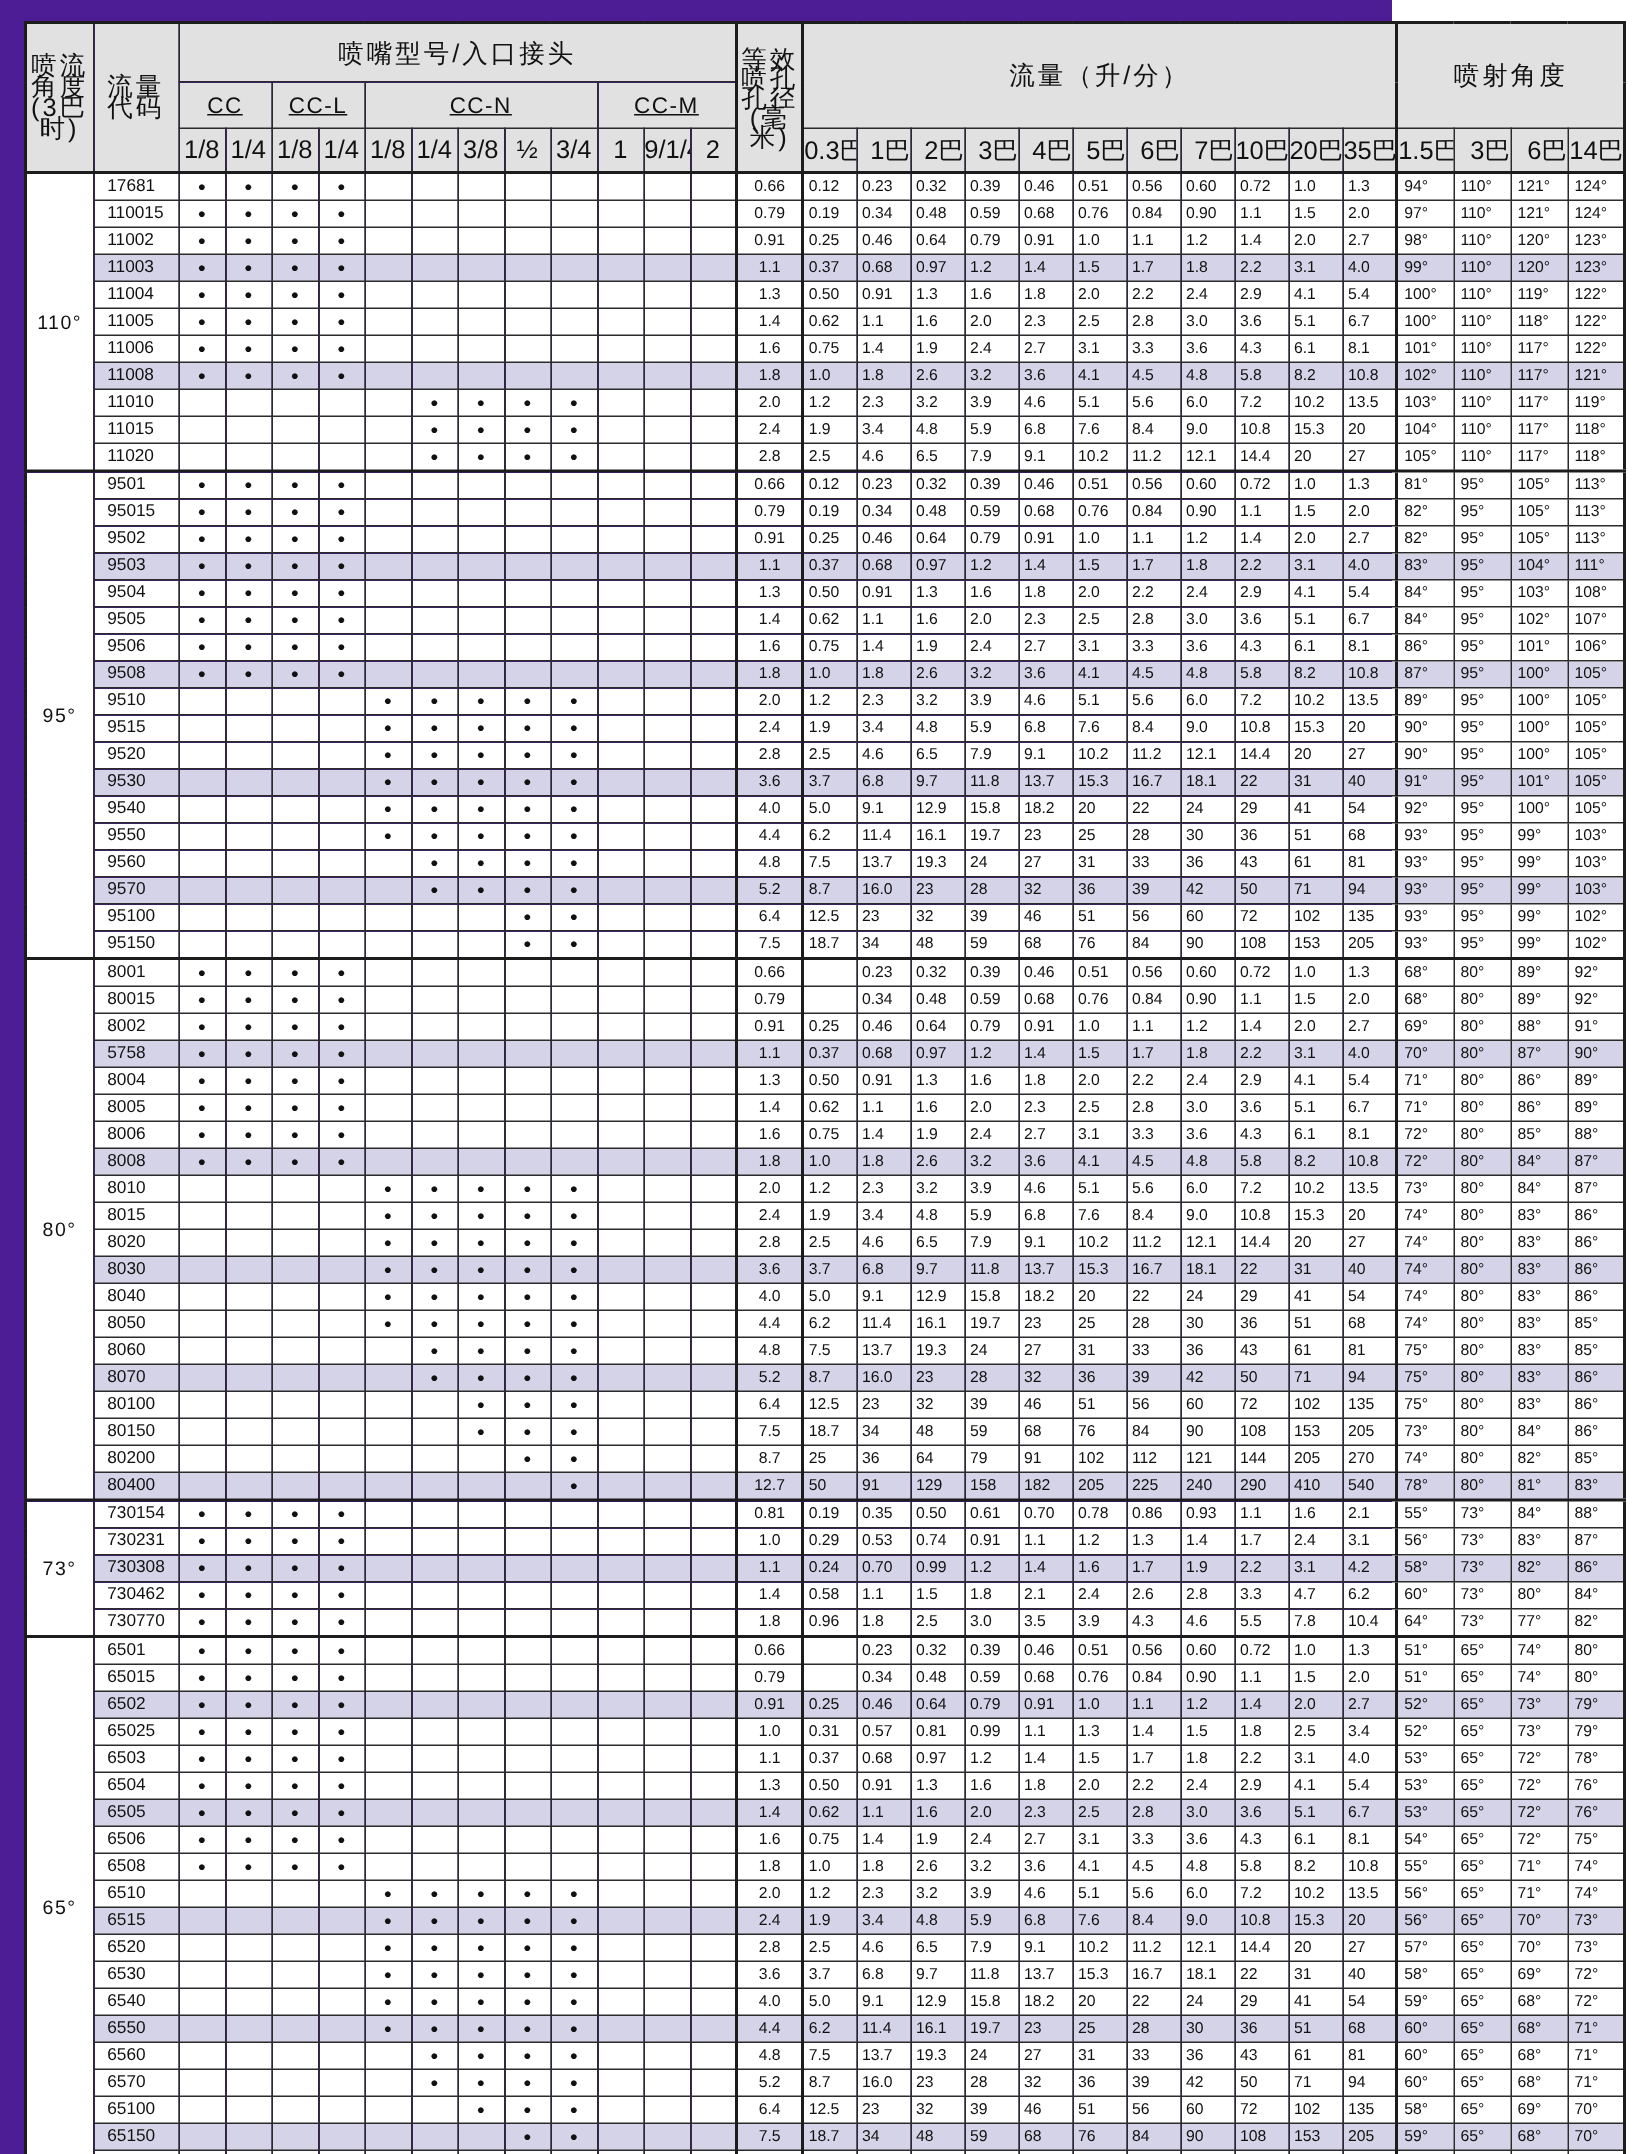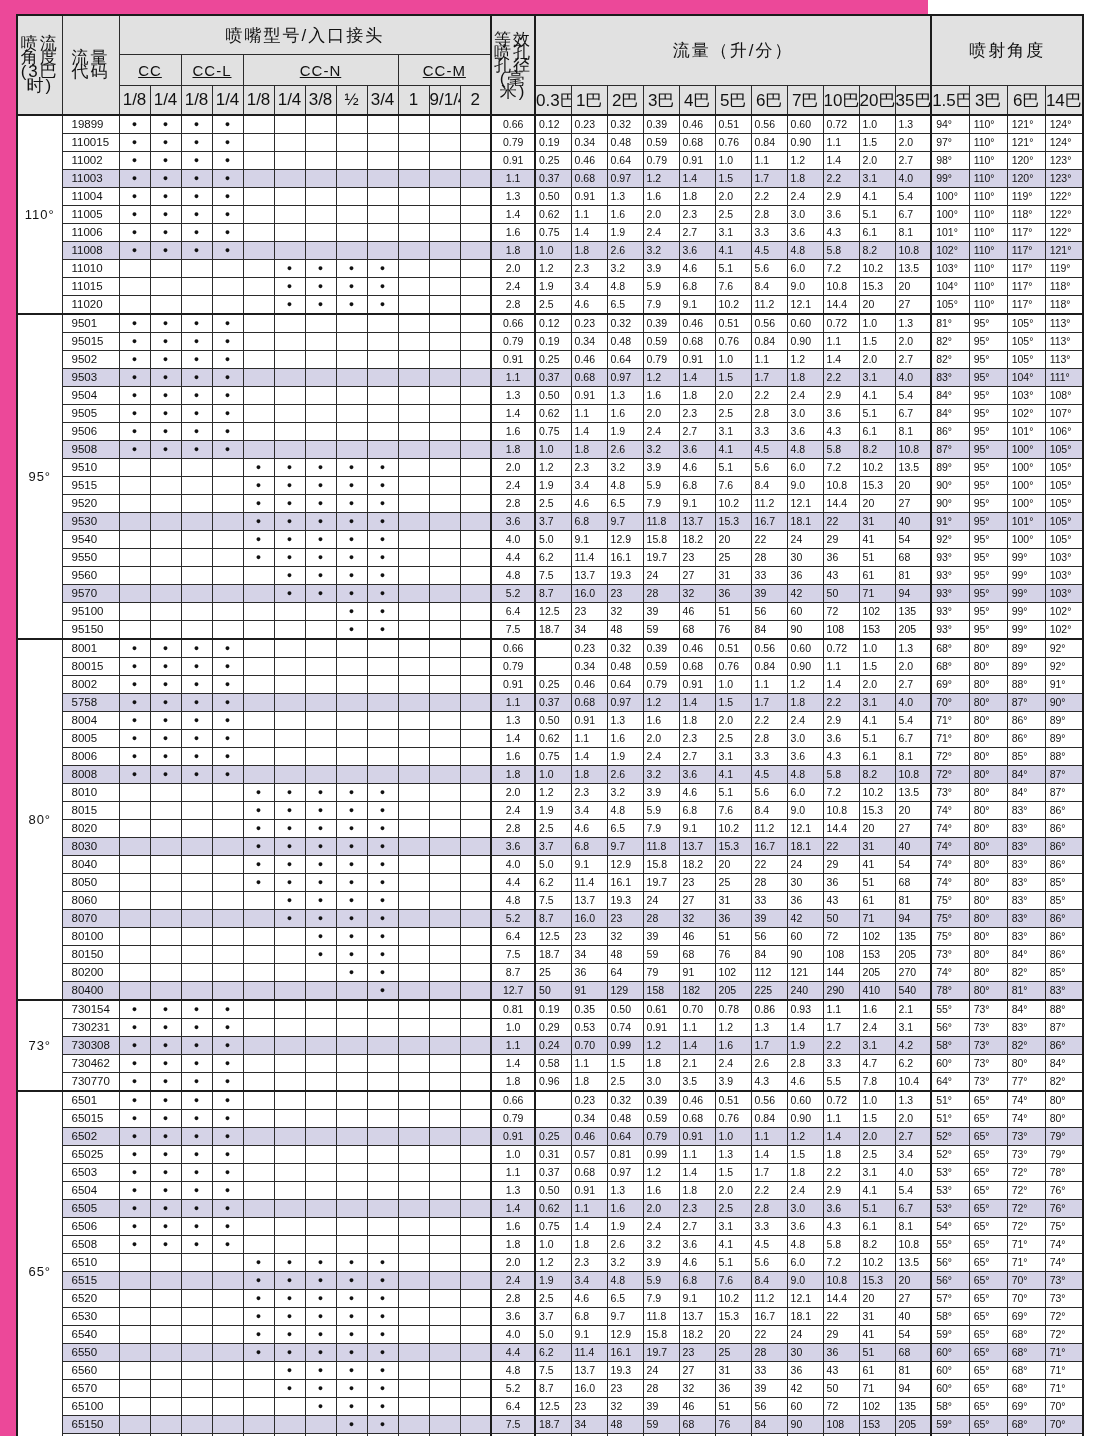--- a/index.html
+++ b/index.html
@@ -1,29 +1,29 @@
 <!DOCTYPE html>
 <html style="--hl: #d5d3e7;"><head>
 <meta charset="utf-8">
 <style>
   html,body{margin:0;padding:0;}
-  .page{width:928px;height:1436px;background:#ec4899;position:relative;
+  .page{width:928px;height:1436px;background:#4c1d95;position:relative;
         font-family:"Liberation Sans","DejaVu Sans",sans-serif;color:#111;}
   table#nozzle-table{border-collapse:collapse;table-layout:fixed;
         position:absolute;left:16px;top:14px;width:1068px;
         border:2px solid #1c1c1c;}
   td,th{border:1px solid #2b2b2b;padding:0;text-align:center;vertical-align:middle;
         overflow:hidden;white-space:nowrap;font-weight:normal;}
   thead th{background:#e1e1e1;}
   thead tr.r1 th{height:38px;font-size:17px;letter-spacing:2px;}
   thead tr.r2 th{height:30px;font-size:15px;letter-spacing:1px;text-decoration:underline;}
   thead tr.r3 th{height:28px;font-size:17px;letter-spacing:0;}
   th.multiline{white-space:pre-line;font-size:13px;line-height:14px;letter-spacing:0;}
   th.holehdr{white-space:pre-line;font-size:11.5px;line-height:13px;letter-spacing:0;text-align:center;}
-  thead th.pressure{font-size:12px;}
+  thead th.pressure{font-size:12px;text-align:right;}
   tbody{border-top:2px solid #1c1c1c;}
   tbody td{height:17px;font-size:10.5px;line-height:11px;background:#fff;}
   tbody td.angle-cell{font-size:13px;letter-spacing:1px;background:#fff;}
   tbody td.code-cell{font-size:11.5px;text-align:left;padding-left:9px;}
   tbody td.dot-cell{font-size:9px;}
   tbody td.hole-cell{font-size:10.5px;}
   tbody td.flow-cell{text-align:left;padding-left:3px;}
   tbody td.angle-val{text-align:left;padding-left:4px;}
   tbody tr.hl td{background:var(--hl,#d5d3e7);}
   col.c-angle{width:45px;} col.c-code{width:57px;} col.c-dot{width:31px;}
@@ -115,21 +115,21 @@
         <th class="pressure">35巴</th>
         <th class="pressure bl">1.5巴</th>
         <th class="pressure">3巴</th>
         <th class="pressure">6巴</th>
         <th class="pressure">14巴</th>
       </tr>
     </thead>
   <tbody>
         <tr>
           <td class="angle-cell" rowspan="11">110°</td>
-          <td class="code-cell">19899</td>
+          <td class="code-cell">17681</td>
           <td class="dot-cell">●</td>
           <td class="dot-cell">●</td>
           <td class="dot-cell">●</td>
           <td class="dot-cell">●</td>
           <td class="dot-cell"></td>
           <td class="dot-cell"></td>
           <td class="dot-cell"></td>
           <td class="dot-cell"></td>
           <td class="dot-cell"></td>
           <td class="dot-cell"></td>

